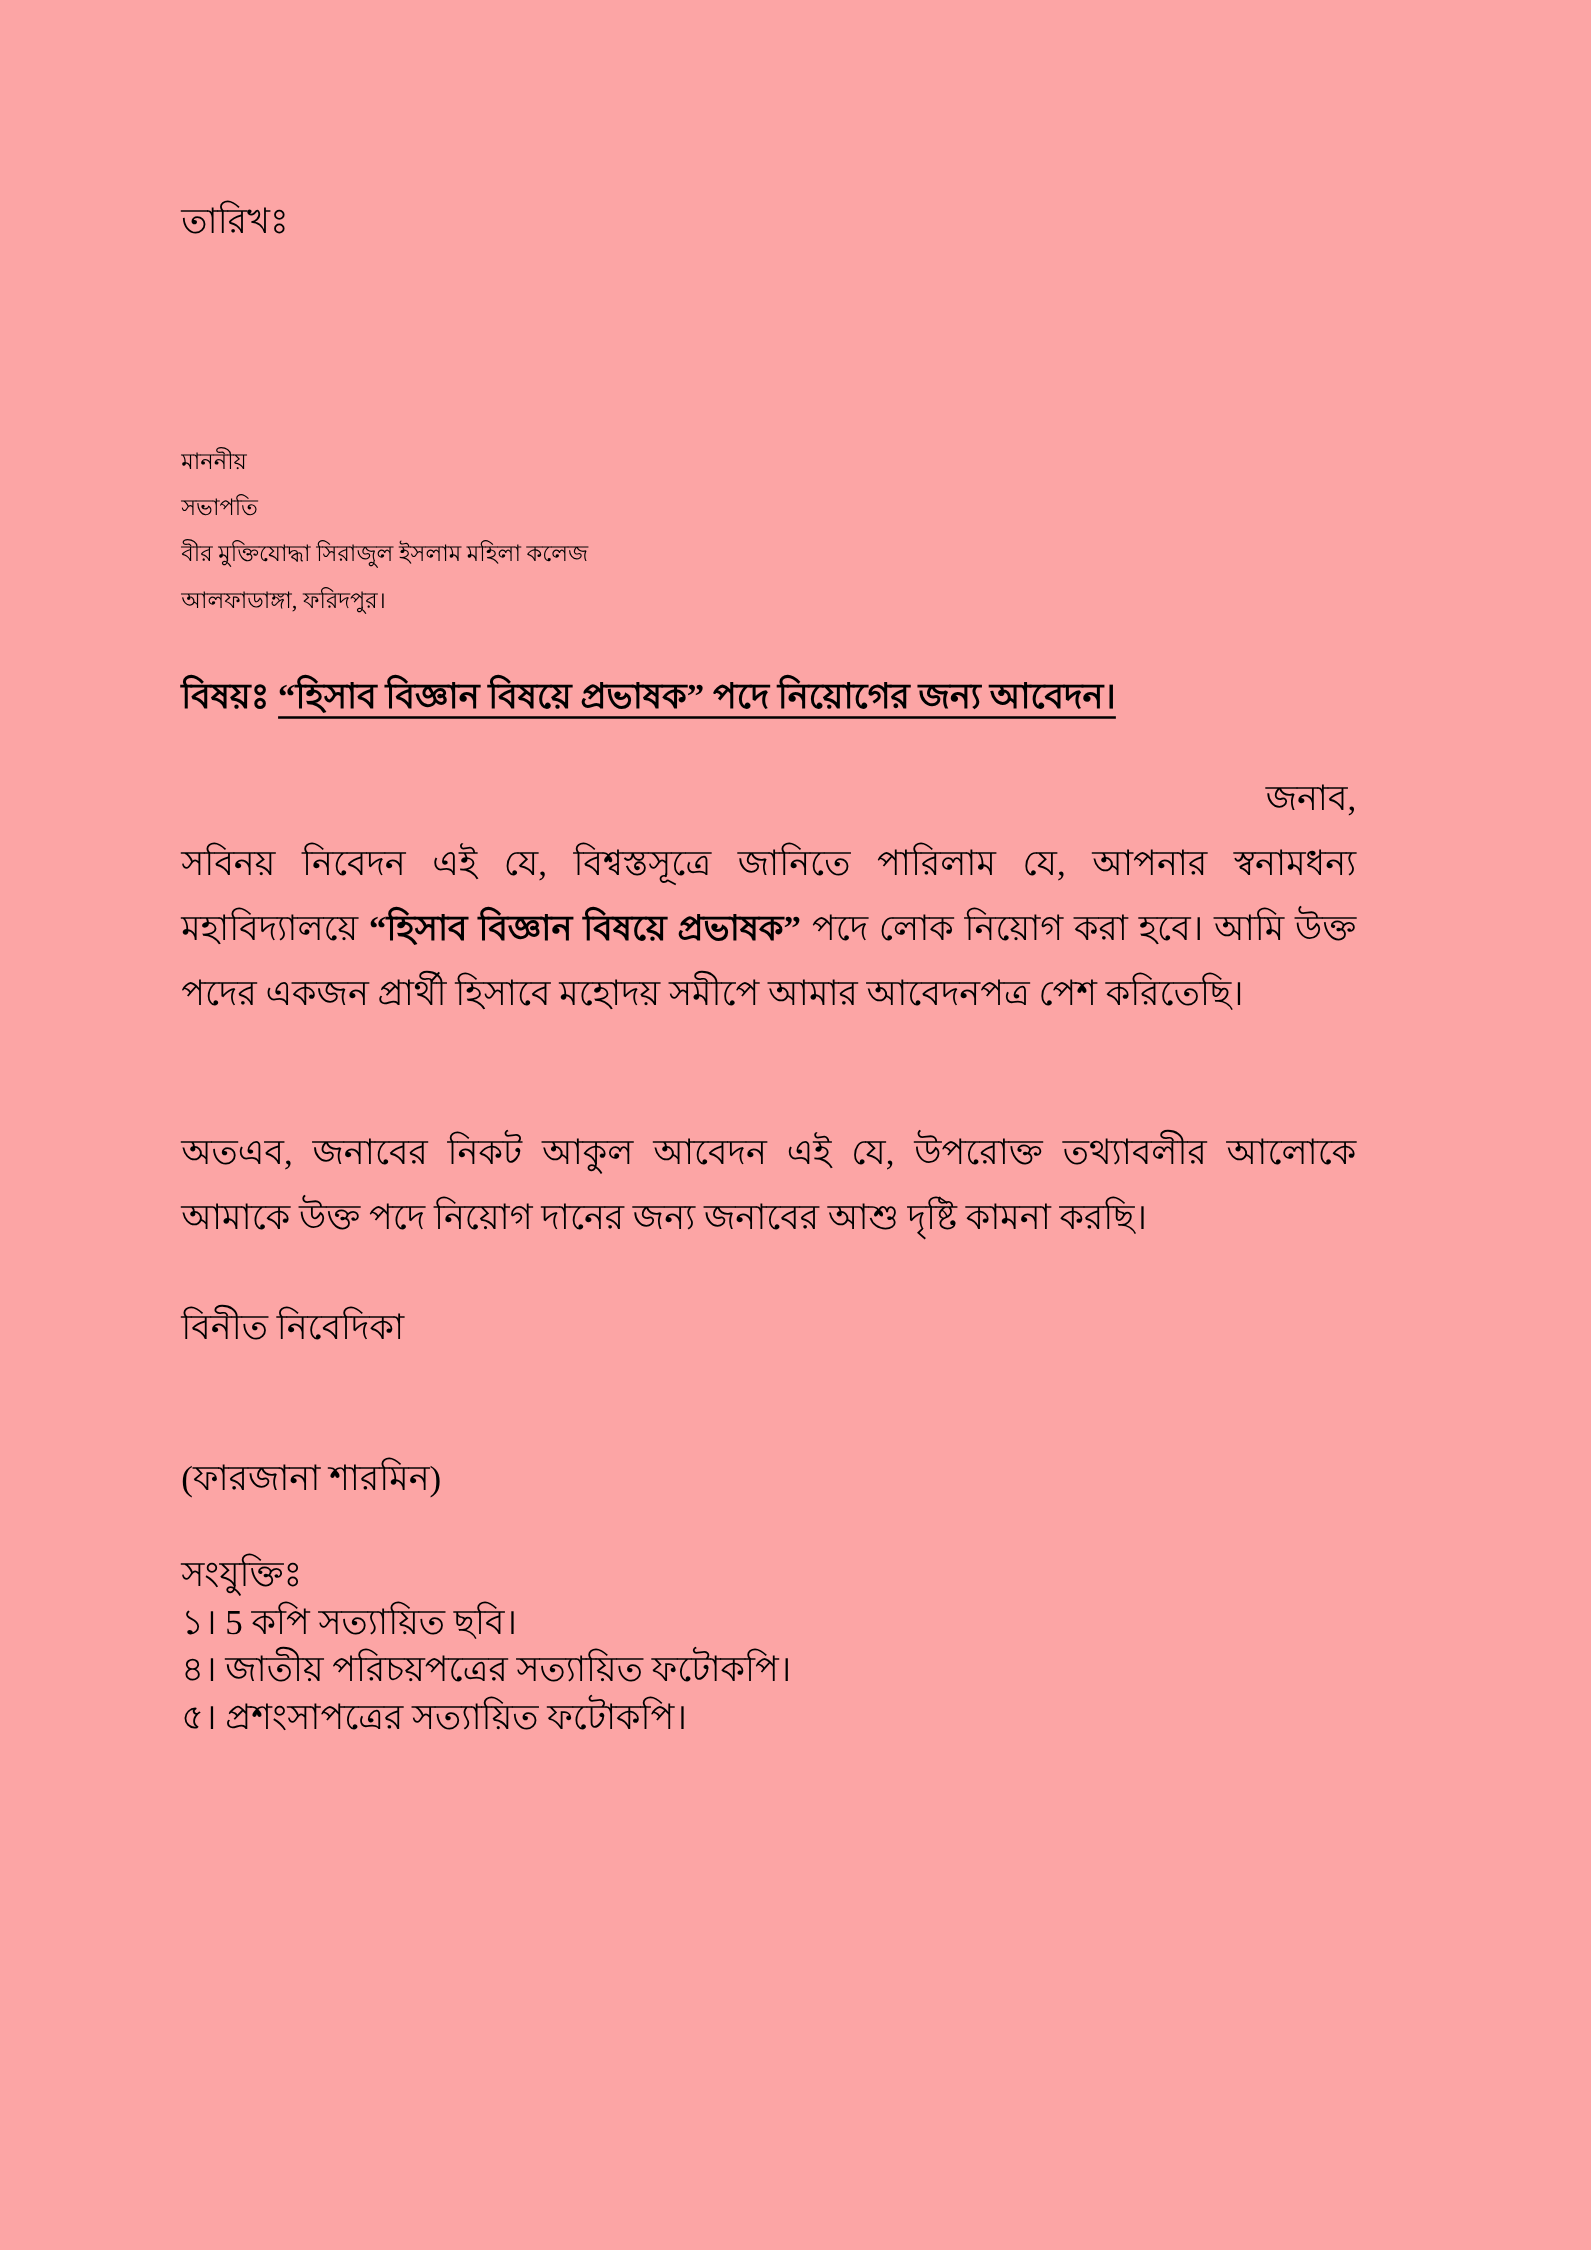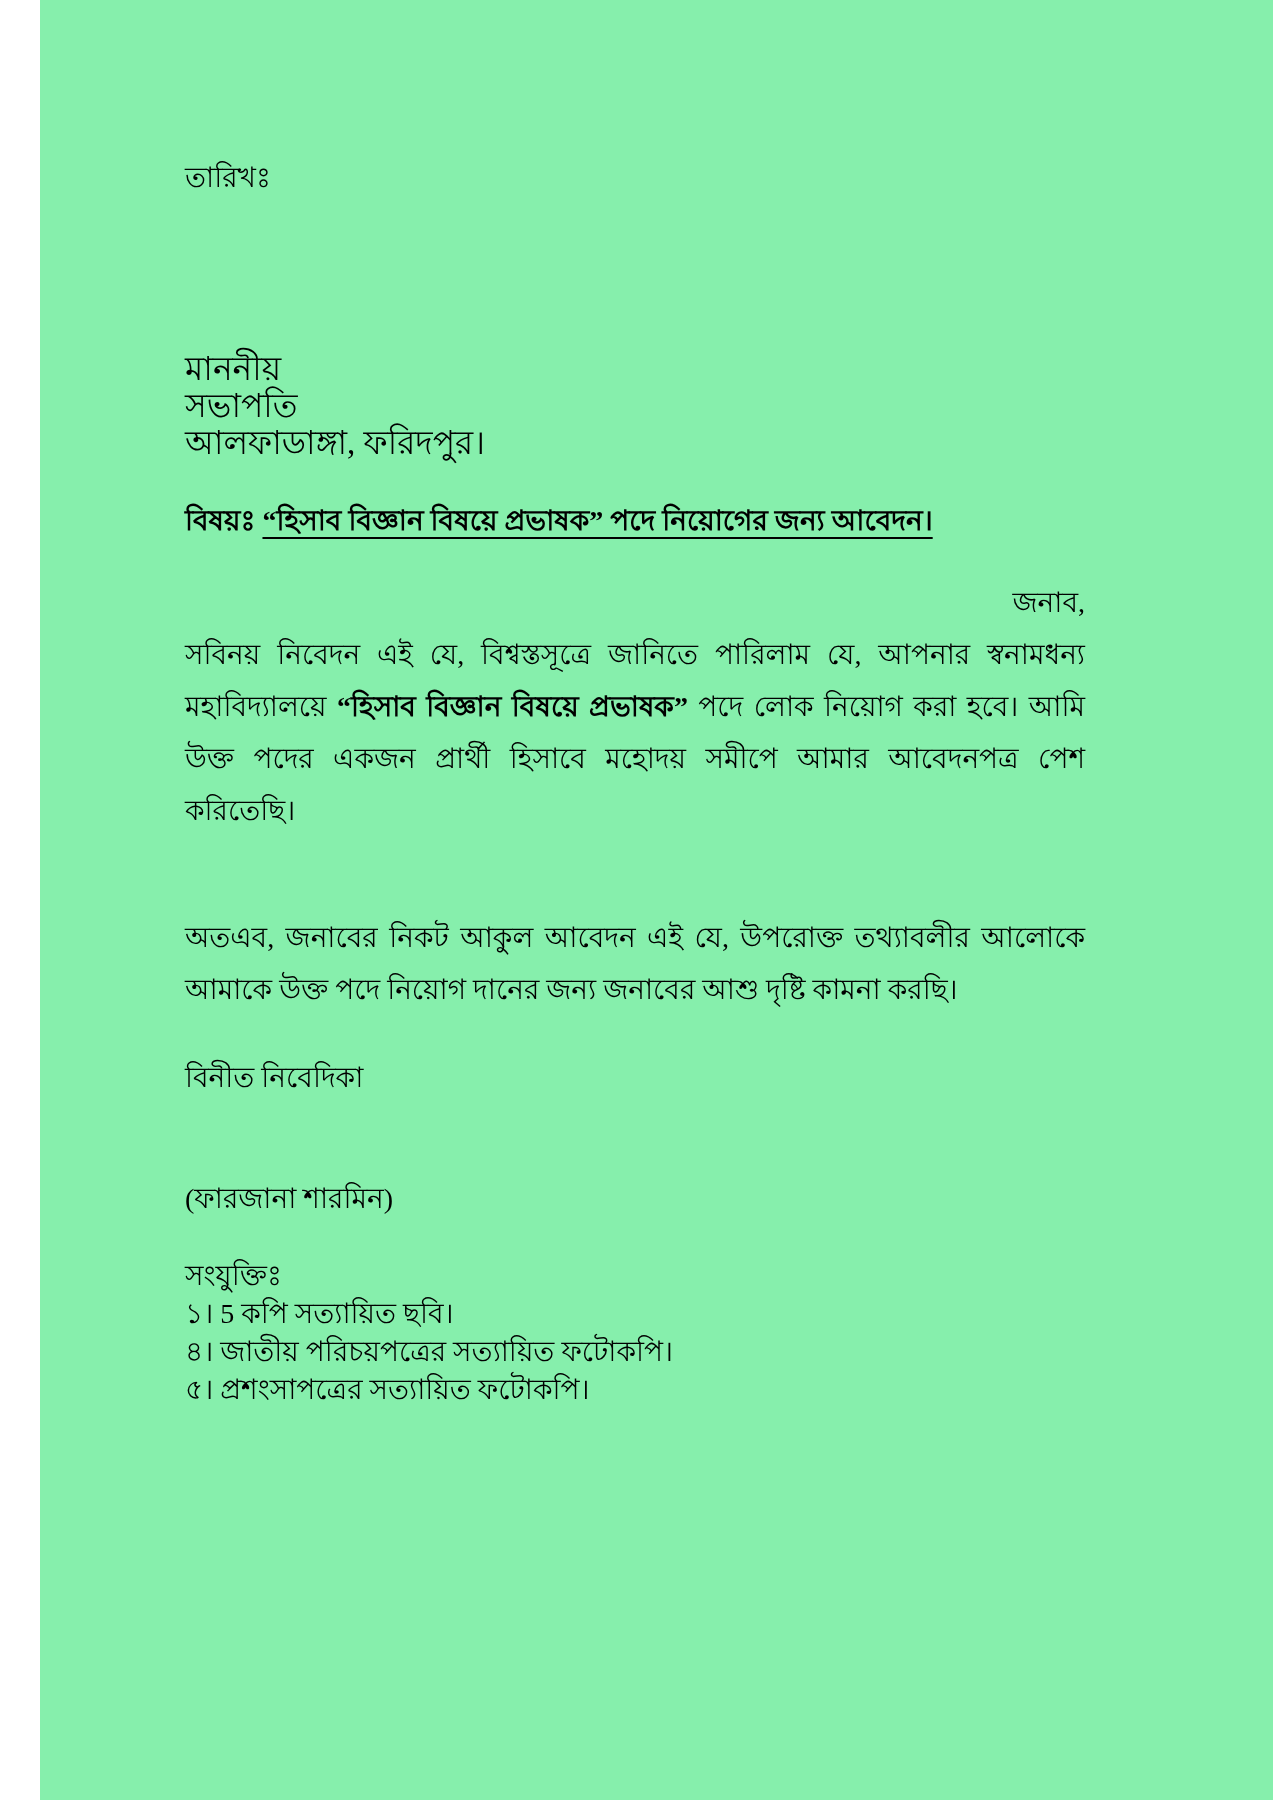--- a/index.html
+++ b/index.html
@@ -8,26 +8,25 @@
     width: 1273px;
     height: 1800px;
     position: relative;
     font-family: "Liberation Serif", serif;
     color: #000000;
     overflow: hidden;
   }
   .page {
     position: absolute;
     inset: 0;
-    background: #86efac;
+    background: #fca5a5;
     padding: 160px 188px 0 145px;
-    margin-left: 40px;
   }
   .date-line { font-size: 28px; line-height: 36px; }
-  .recipient { margin-top: 155px; font-size: 33px; line-height: 37px; }
+  .recipient { margin-top: 155px; font-size: 18px; line-height: 37px; }
   .subject {
     margin-top: 40px;
     font-size: 28px;
     line-height: 38px;
     font-weight: bold;
   }
   .subject .underline {
     text-decoration: underline;
     text-underline-offset: 7px;
     text-decoration-thickness: 2px;
@@ -50,20 +49,21 @@
 </head>
 <body>
 
 <div class="page">
 
   <div class="date-line">তারিখঃ</div>
 
   <div class="recipient">
     <div>মাননীয়</div>
     <div>সভাপতি</div>
+    <div>বীর মুক্তিযোদ্ধা সিরাজুল ইসলাম মহিলা কলেজ</div>
     <div>আলফাডাঙ্গা, ফরিদপুর।</div>
   </div>
 
   <div class="subject">
     <span>বিষয়ঃ </span><span class="underline">“হিসাব বিজ্ঞান বিষয়ে প্রভাষক” পদে নিয়োগের জন্য আবেদন।</span>
   </div>
 
   <div class="salutation">জনাব,</div>
 
   <div class="para para1">

